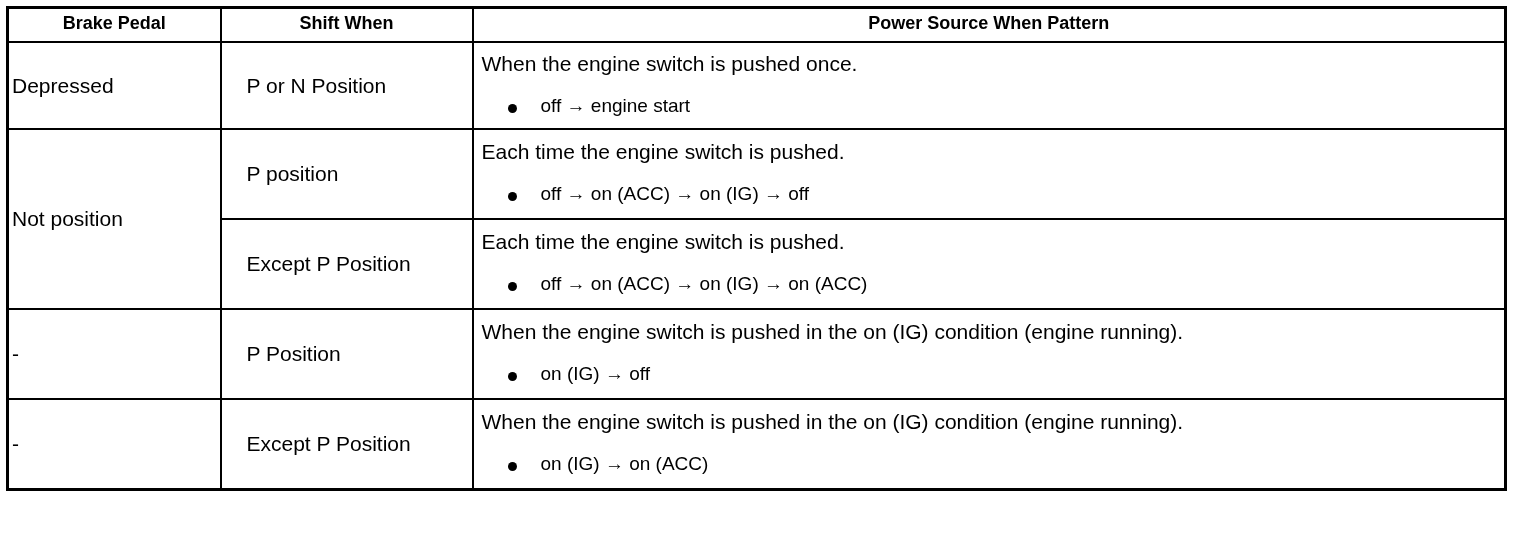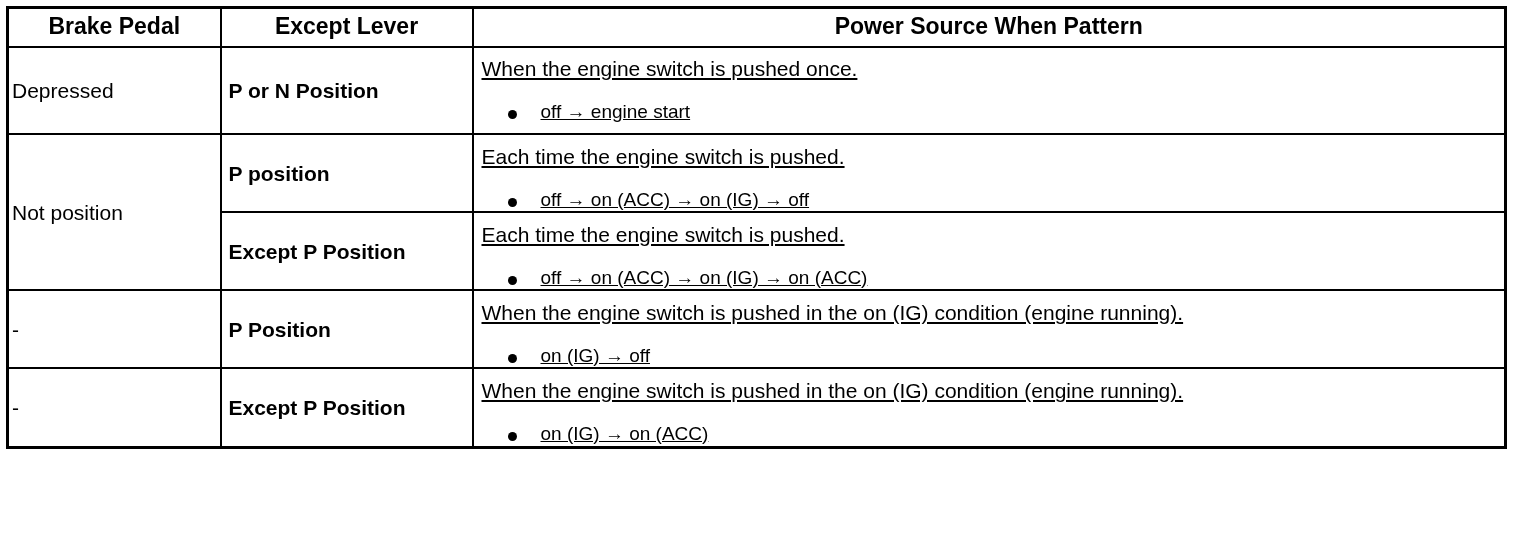--- a/index.html
+++ b/index.html
@@ -36,45 +36,43 @@
   }
   table.spec-table {
     border-width: 3px;
   }
   col.c1 { width: 213px; }
   col.c2 { width: 252px; }
   col.c3 { width: 1033px; }
 
   thead th {
     font-weight: bold;
-    font-size: 23px;
+    font-size: 18px;
     text-align: center;
     padding: 5px 4px 7px 4px;
     border-bottom: 3px solid #000000;
     line-height: 1.1;
   }
   tbody td {
     font-size: 21px;
     font-weight: normal;
     vertical-align: middle;
     line-height: 1.2;
   }
   td.col-brake {
     padding: 4px 2px 4px 3px;
     text-align: left;
   }
   td.col-shift {
-    padding: 4px 2px 4px 7px;
+    padding: 4px 2px 4px 25px;
     text-align: left;
-    font-weight: bold;
   }
   td.col-pattern {
     padding: 0;
     vertical-align: top;
-    text-decoration: underline;
   }
   .pattern-wrap {
     padding: 8px 6px 10px 8px;
   }
   .pattern-head {
     font-size: 21px;
     line-height: 1.25;
     white-space: nowrap;
   }
   .pattern-list {
@@ -92,38 +90,38 @@
   }
   .bullet-dot {
     position: absolute;
     left: 26px;
     top: 9px;
     width: 9px;
     height: 9px;
     background: #000000;
     border-radius: 50%;
   }
-  .row-tall .pattern-wrap { padding-top: 9px; padding-bottom: 0; }
+  .row-tall .pattern-wrap { padding-top: 9px; padding-bottom: 12px; }
 </style>
 </head>
 <body>
 
 <div class="page">
 
   <table class="spec-table">
     <colgroup>
       <col class="c1">
       <col class="c2">
       <col class="c3">
     </colgroup>
 
     <thead>
       <tr>
         <th>Brake Pedal</th>
-        <th>Except Lever</th>
+        <th>Shift When</th>
         <th>Power Source When Pattern</th>
       </tr>
     </thead>
 
     <tbody>
 
       <tr>
         <td class="col-brake">Depressed</td>
         <td class="col-shift">P or N Position</td>
         <td class="col-pattern">

